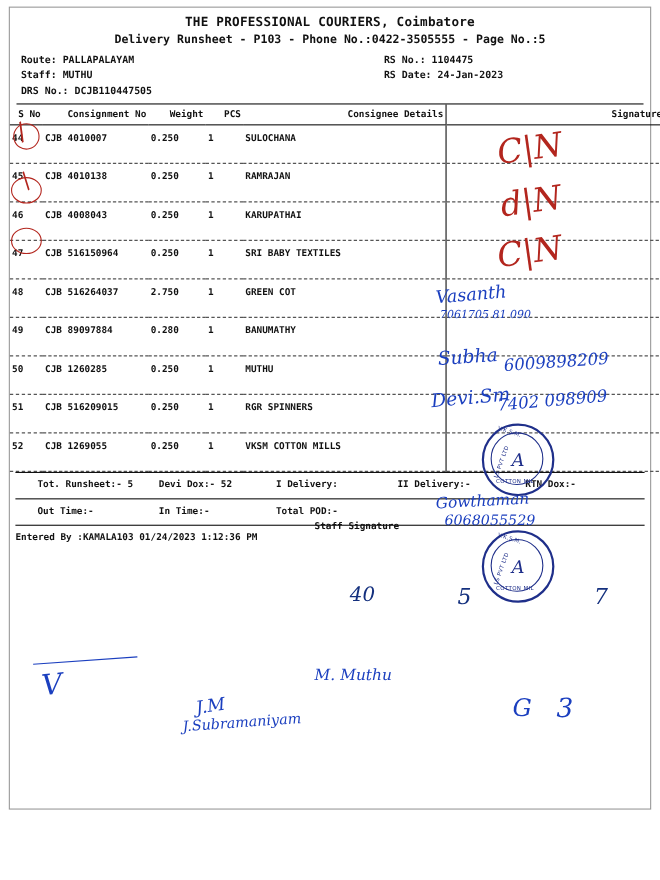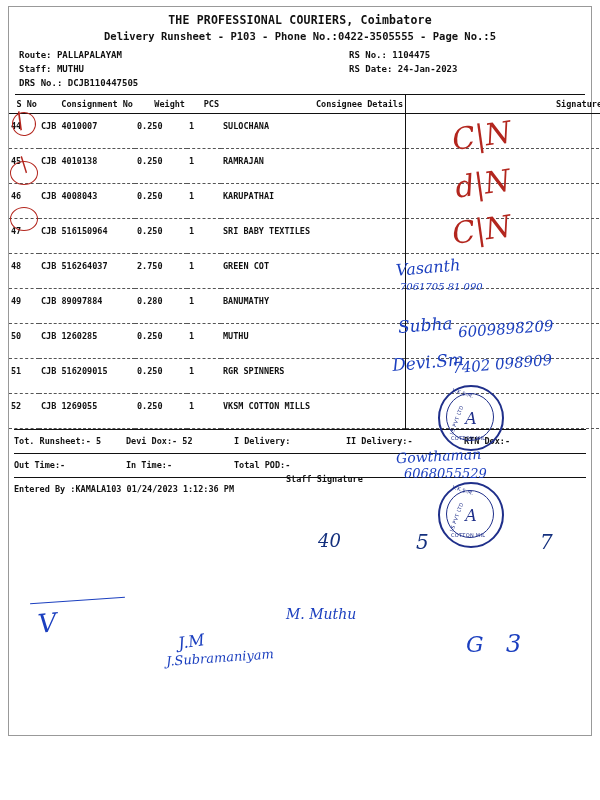--- a/index.html
+++ b/index.html
@@ -101,21 +101,21 @@
     font-size: 8.5px;
     font-weight: bold;
     border-top: 1px solid #111;
     padding-top: 6px;
     position: relative;
   }
   .totals-row {
     display: flex;
     margin-bottom: 7px;
   }
-  .t1 { width: 112px; }
+  .t1 { width: 112px; margin-left: 20px; }
   .t2 { width: 108px; }
   .t3 { width: 112px; }
   .t4 { width: 118px; }
   .t5 { width: 110px; }
   .totline {
     border-bottom: 1px solid #111;
     margin: 2px 0 6px 0;
   }
   .entered {
     display: flex;

